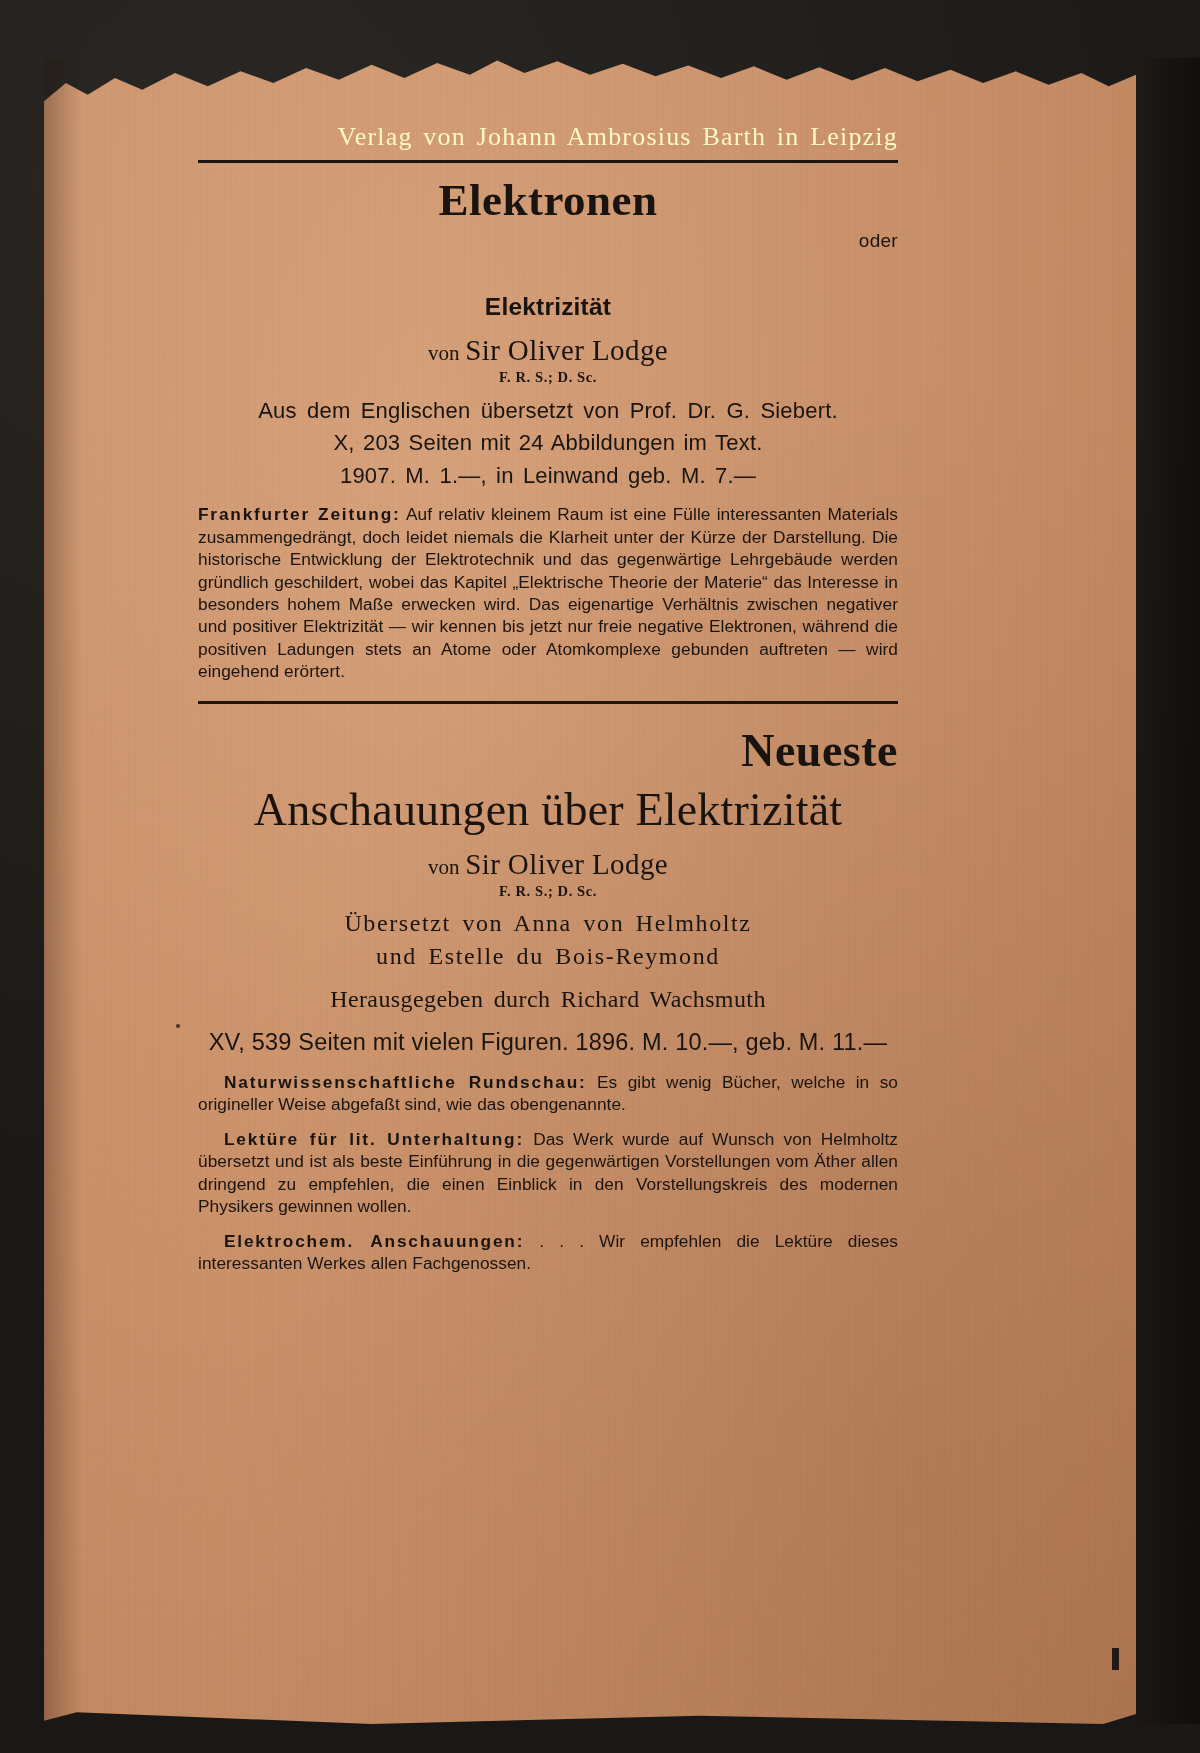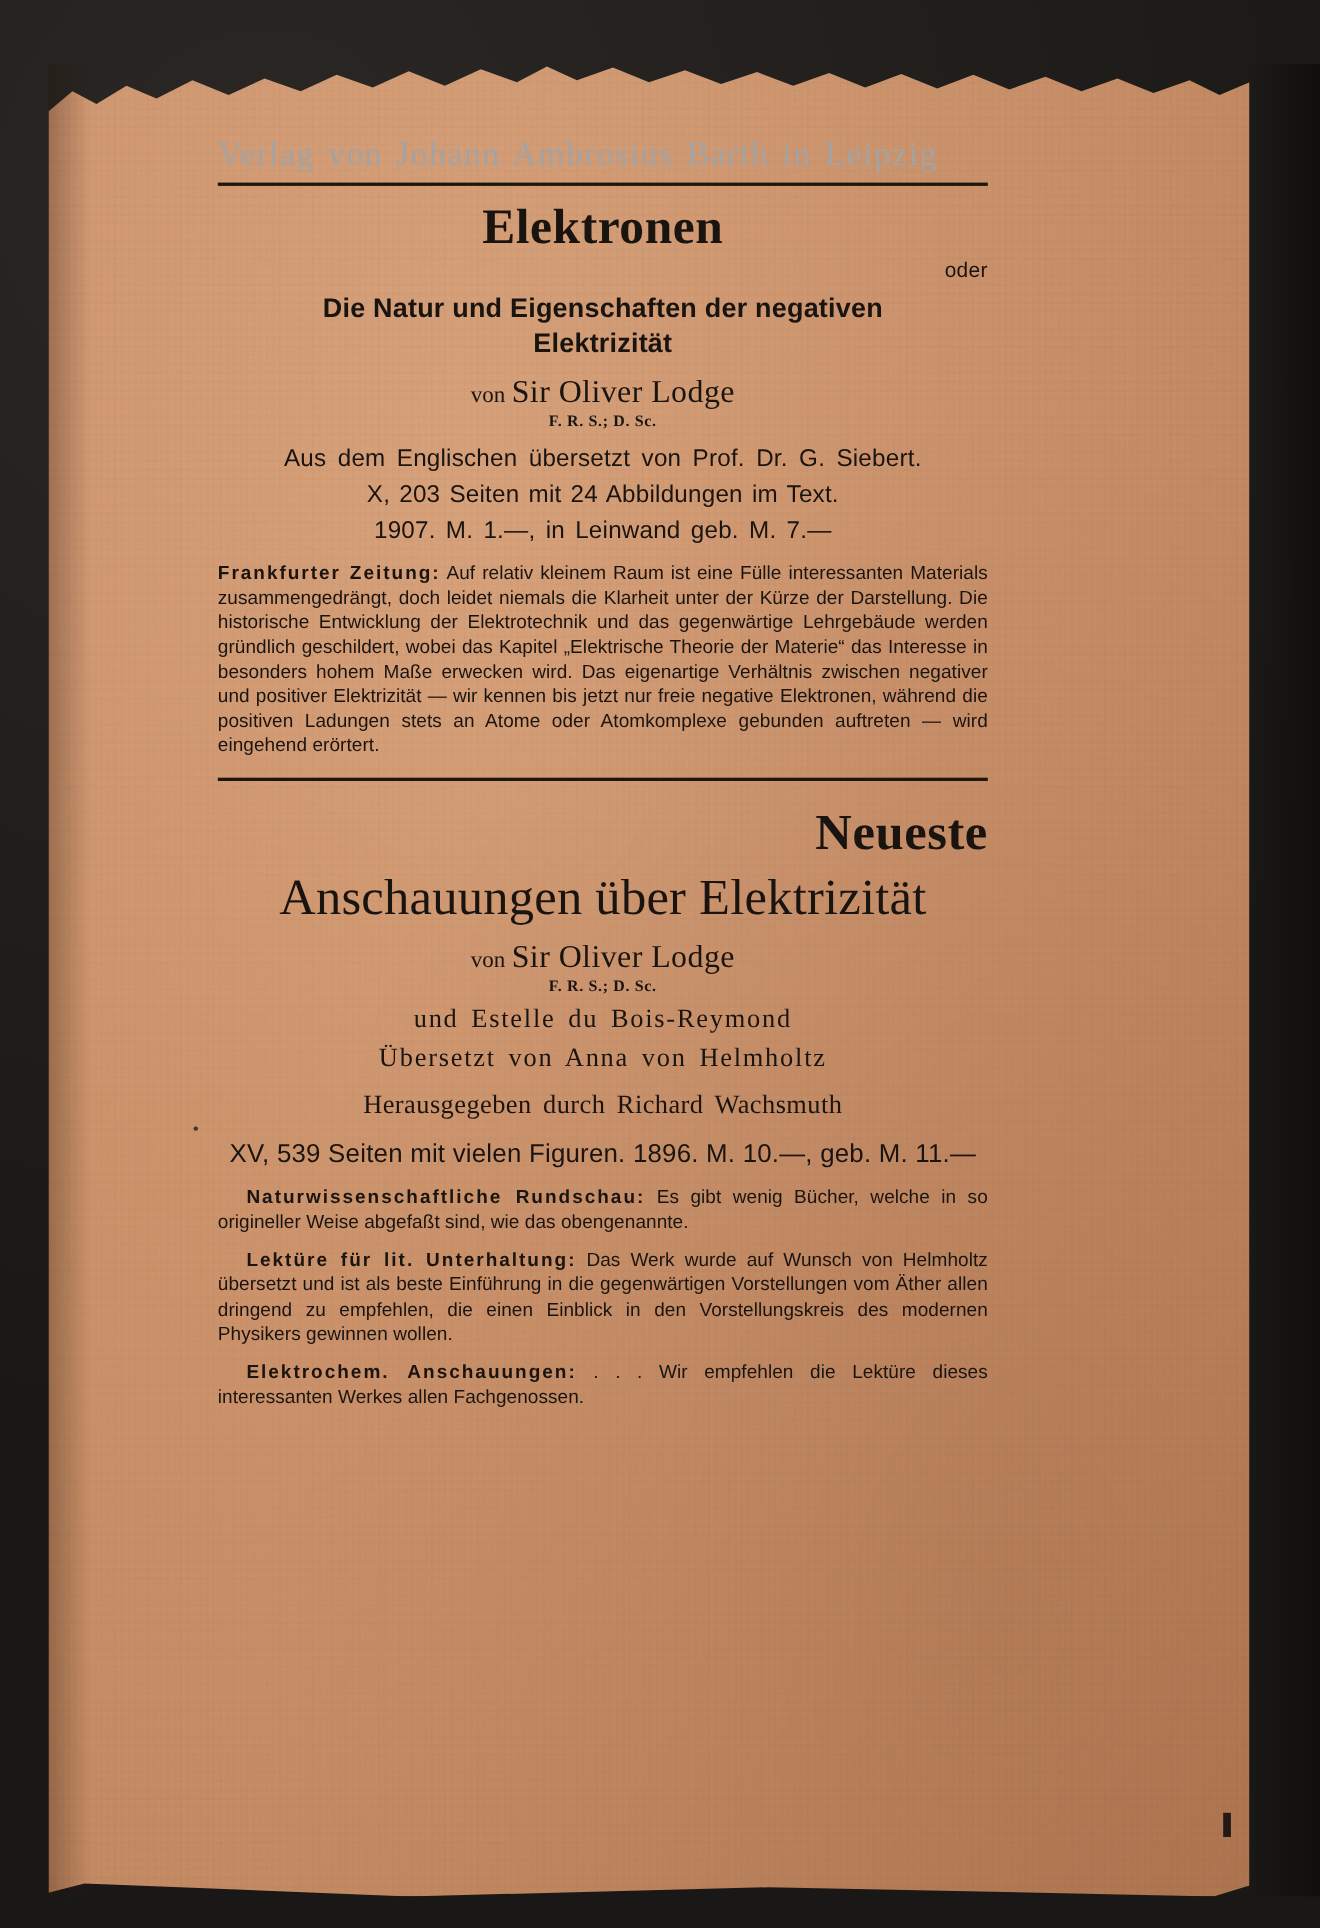--- a/index.html
+++ b/index.html
@@ -76,26 +76,26 @@
   .content {
     position: absolute;
     left: 198px;
     top: 122px;
     width: 700px;
     color: #1a1410;
   }
 
   
   .publisher {
-    text-align: left;
-    font-family: "Liberation Serif", serif;
-    font-size: 31px;
+    text-align: right;
+    font-family: "Liberation Serif", serif;
+    font-size: 26px;
     letter-spacing: 1.2px;
     word-spacing: 3px;
-    color: #a3a3a3;
+    color: #fef9c3;
     padding-bottom: 6px;
   }
   .rule-thick {
     border: 0;
     border-top: 3px solid #1d160f;
     margin: 2px 0 14px 0;
   }
   .rule-sep {
     border: 0;
     border-top: 3px solid #1d160f;
@@ -253,21 +253,21 @@
 
 <div class="content">
 
   <div class="publisher">Verlag von Johann Ambrosius Barth in Leipzig</div>
   <hr class="rule-thick">
 
   <div>
     <div class="title-1">Elektronen</div>
     <div class="oder">oder</div>
     <div class="subtitle">
-      <span>Die Natur und Eigenschaften der negativen</span><br>
+      <br>
       <span>Elektrizität</span>
     </div>
     <div class="author-line">
       <span class="von">von</span>
       <span class="name">Sir Oliver Lodge</span>
     </div>
     <div class="degrees">F. R. S.; D. Sc.</div>
     <div class="meta" style="word-spacing:4px;">Aus dem Englischen übersetzt von Prof. Dr. G. Siebert.</div>
     <div class="meta" style="word-spacing:2px;">X, 203 Seiten mit 24 Abbildungen im Text.</div>
     <div class="meta" style="word-spacing:3px;">1907.  M. 1.—, in Leinwand  geb. M. 7.—</div>
@@ -280,22 +280,22 @@
   <hr class="rule-sep">
 
   <div>
     <div class="title-2a">Neueste</div>
     <div class="title-2b">Anschauungen über Elektrizität</div>
     <div class="author-line">
       <span class="von">von</span>
       <span class="name">Sir Oliver Lodge</span>
     </div>
     <div class="degrees">F. R. S.; D. Sc.</div>
+    <div class="translator spaced">Übersetzt von Anna von Helmholtz</div>
     <div class="translator spaced" style="margin-top:-2px;">und Estelle du Bois-Reymond</div>
-    <div class="translator spaced">Übersetzt von Anna von Helmholtz</div>
     <div class="editor spaced">Herausgegeben durch Richard Wachsmuth</div>
     <div class="meta-serif">XV, 539 Seiten mit vielen Figuren.  1896.  M. 10.—, geb. M. 11.—</div>
 
     <p class="review indent">
       <b class="sp">Naturwissenschaftliche Rundschau:</b><span> Es gibt wenig Bücher, welche in so origineller Weise abgefaßt sind, wie das obengenannte.</span>
     </p>
     <p class="review indent">
       <b class="sp">Lektüre für lit. Unterhaltung:</b><span> Das Werk wurde auf Wunsch von Helmholtz übersetzt und ist als beste Einführung in die gegenwärtigen Vorstellungen vom Äther allen dringend zu empfehlen, die einen Einblick in den Vorstellungskreis des modernen Physikers gewinnen wollen.</span>
     </p>
     <p class="review indent">

